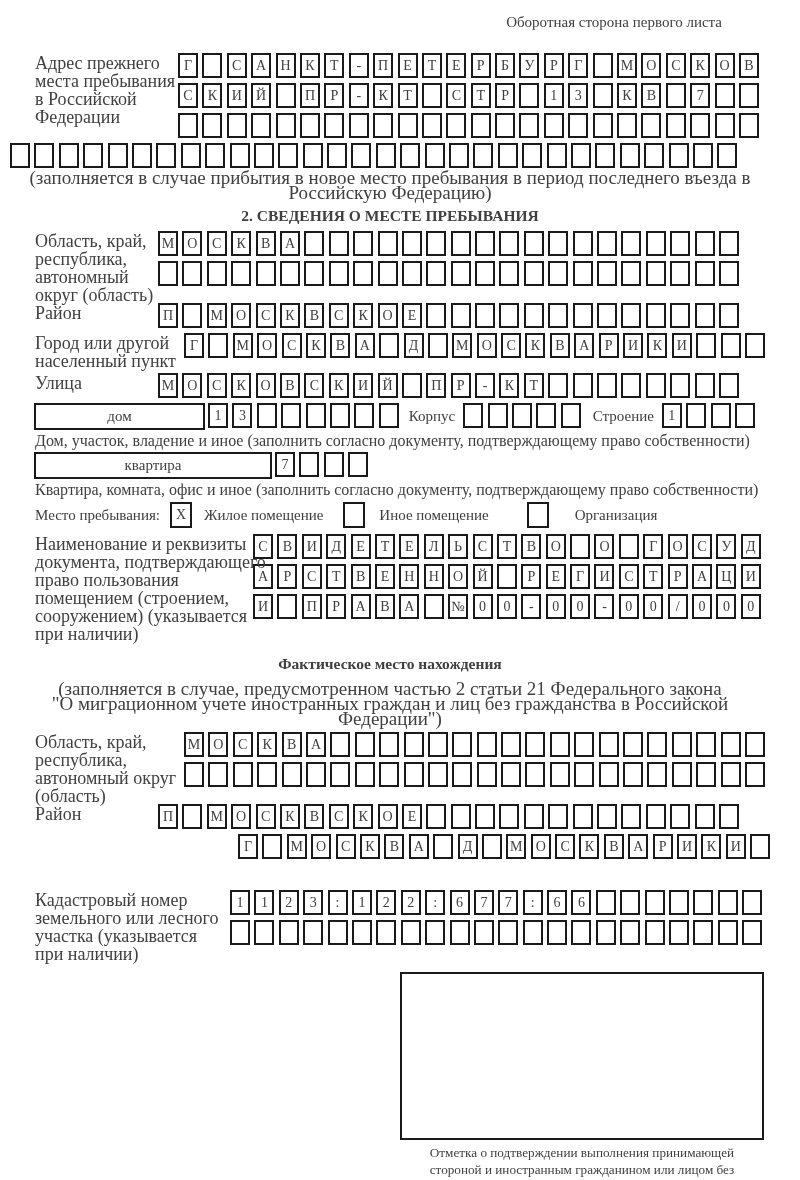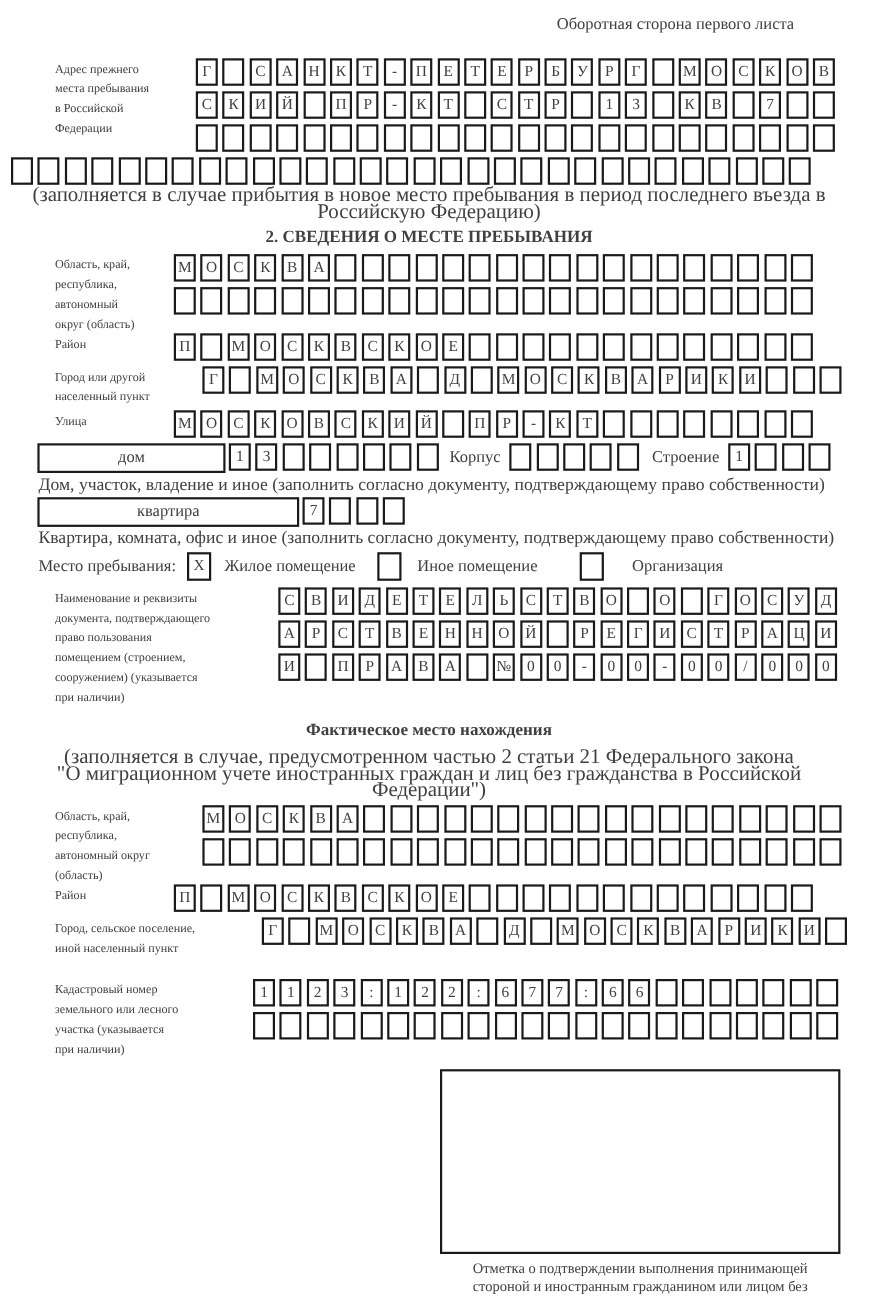--- a/index.html
+++ b/index.html
@@ -13,22 +13,22 @@
   
   .cellrow{display:flex;gap:4.4px;margin-bottom:5px;}
   .cell{
     flex:0 0 20px;height:25px;box-sizing:border-box;
     border:2px solid #1a1a1a;
     font-size:14px;line-height:21px;text-align:center;
     overflow:hidden;
   }
   .field{position:relative;}
   .flabel{
-    position:absolute;left:40px;top:1px;
-    font-size:11px;line-height:18px;white-space:pre-line;
+    position:absolute;left:25px;top:1px;
+    font-size:18px;line-height:18px;white-space:pre-line;
   }
   .note-center{text-align:center;font-size:19px;line-height:15px;}
   .sec-title{text-align:center;font-weight:bold;font-size:15.5px;line-height:19px;}
   .caption{font-size:16px;line-height:15px;margin-left:25px;}
   .widebox{
     box-sizing:border-box;border:2px solid #1a1a1a;height:27px;
     display:flex;align-items:center;justify-content:center;
     font-size:15px;flex:0 0 auto;
   }
   .inlinelabel{font-size:15px;line-height:27px;flex:0 0 auto;}
@@ -540,22 +540,20 @@
         <span class="cell"></span>
         <span class="cell"></span>
         <span class="cell"></span>
         <span class="cell"></span>
         <span class="cell"></span>
         <span class="cell"></span>
       </div>
   </div>
 
   <div class="field" style="margin-top:4px;padding-left:228px;min-height:36px;">
-    <div class="flabel">Город, сельское поселение,
-иной населенный пункт</div>
     <div class="cellrow">
         <span class="cell">Г</span>
         <span class="cell"></span>
         <span class="cell">М</span>
         <span class="cell">О</span>
         <span class="cell">С</span>
         <span class="cell">К</span>
         <span class="cell">В</span>
         <span class="cell">А</span>
         <span class="cell"></span>

